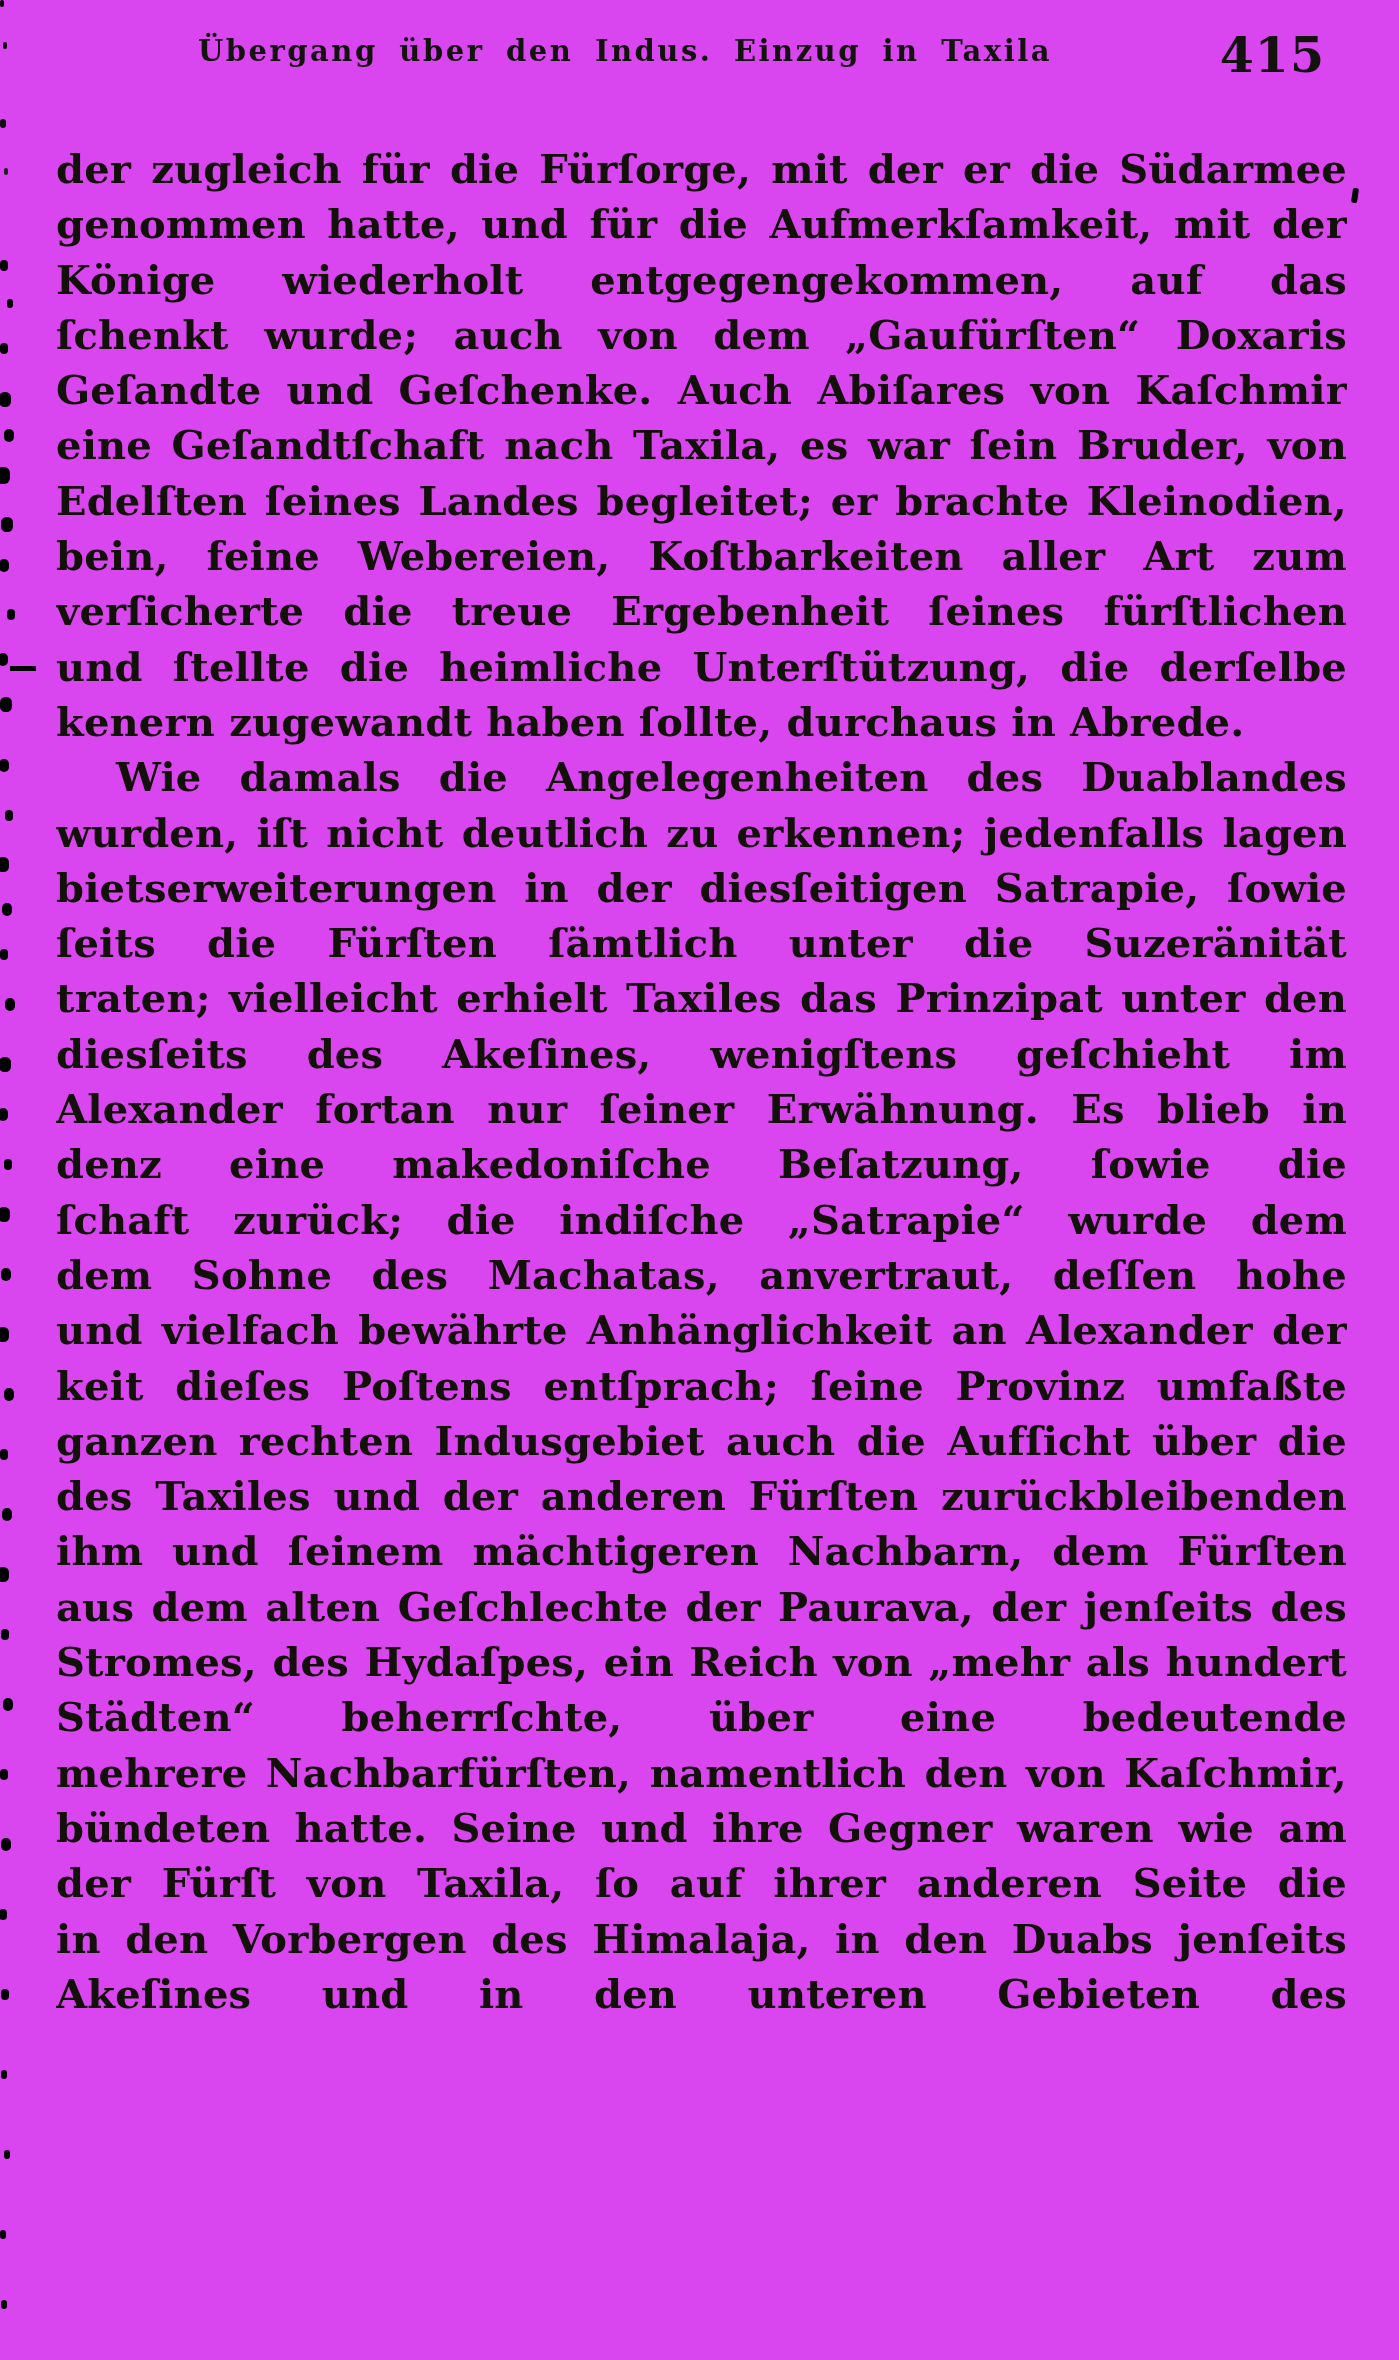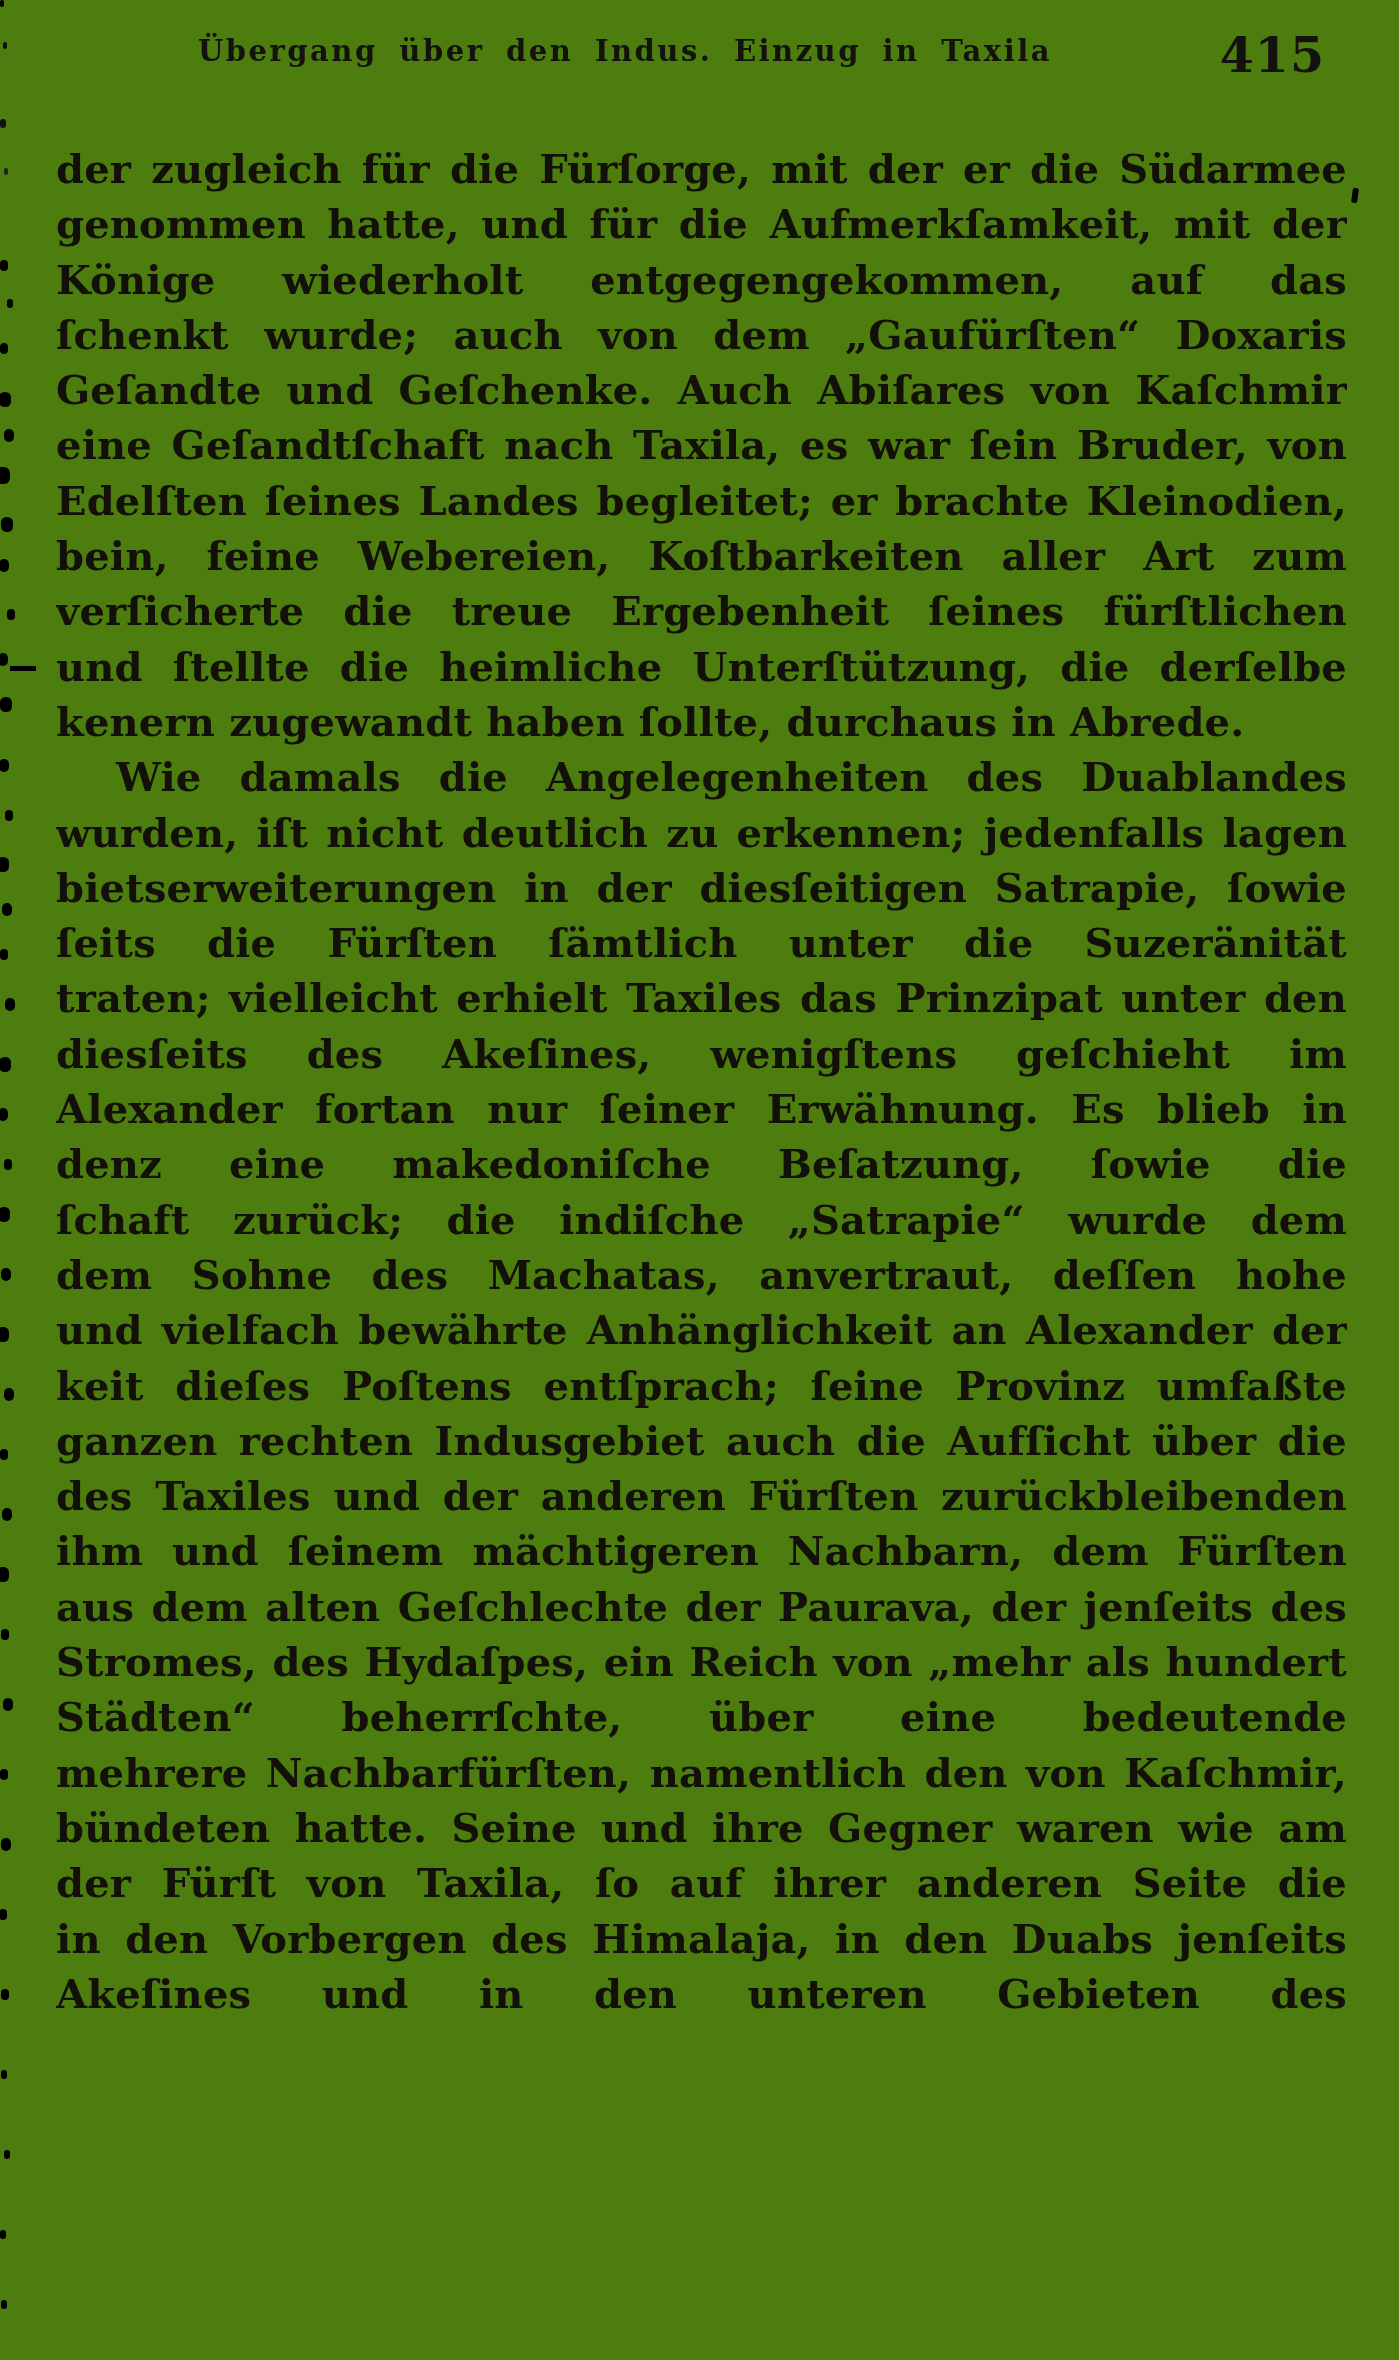--- a/index.html
+++ b/index.html
@@ -1,19 +1,19 @@
 <!DOCTYPE html>
 <html><head>
 <meta charset="utf-8">
 <style>
   html,body{margin:0;padding:0;background:#ffffff;}
   .scan-page{
     position:relative;
     width:1399px;height:2360px;
-    background:#4d7c0f;
+    background:#d946ef;
     overflow:hidden;
     font-family:"DejaVu Serif", serif;
     color:#0f0e0c;
   }
   
   .running-head{
     position:absolute;top:34px;left:0;width:1250px;
     text-align:center;
     font-size:29px;font-weight:bold;
     letter-spacing:2.5px;word-spacing:9px;

